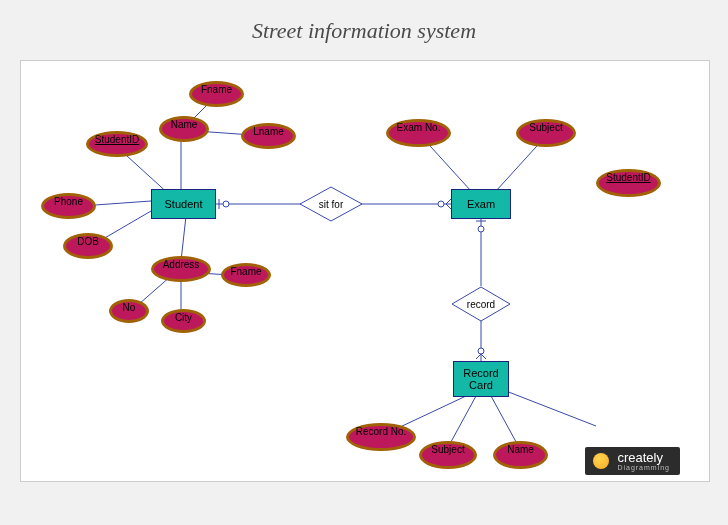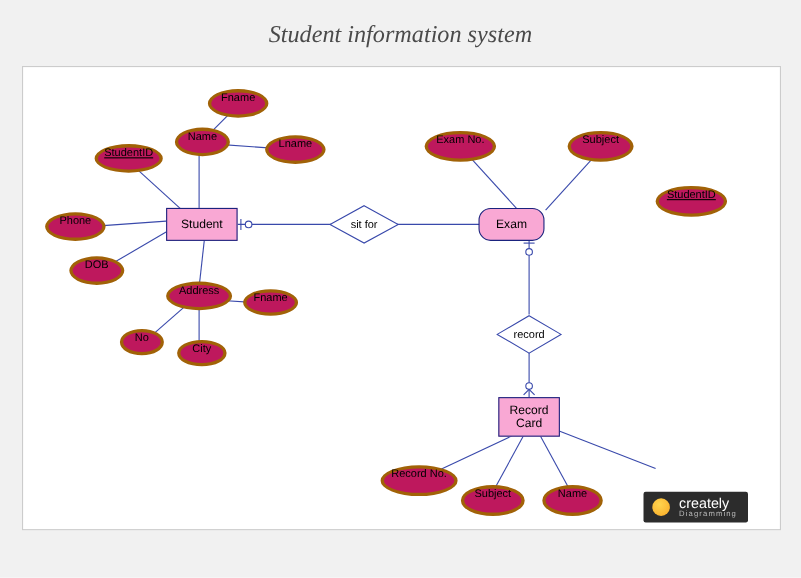--- a/index.html
+++ b/index.html
@@ -28,21 +28,21 @@
     top: 60px;
     left: 20px;
     width: 688px;
     height: 420px;
     background: #fff;
     border: 1px solid #ccc;
   }
   .entity {
     position: absolute;
     border: 1px solid #1a237e;
-    background: #f9a8d4;
+    background: #14b8a6;
     font-size: 11px;
     display: flex;
     align-items: center;
     justify-content: center;
     text-align: center;
     box-sizing: border-box;
     padding: 2px 4px;
     line-height: 1.1;
   }
   .attr {
@@ -101,21 +101,21 @@
     border-radius: 50%;
     background: radial-gradient(circle at 40% 35%, #ffd54f, #f9a825);
     display: inline-block;
   }
   .wm-text { line-height: 1; }
   .wm-sub { font-size: 7px; color: #bbb; display: block; letter-spacing: 1px; }
 </style>
 </head>
 <body>
 
-<div class="title">Student information system</div>
+<div class="title">Street information system</div>
 
 <div class="canvas">
 
   <svg class="lines">
     <g stroke="#3949ab" stroke-width="1" fill="none">
 
       <line x1="150" y1="135" x2="95" y2="85"></line>
       <line x1="160" y1="130" x2="160" y2="80"></line>
       <line x1="130" y1="140" x2="60" y2="145"></line>
       <line x1="130" y1="150" x2="70" y2="185"></line>
@@ -188,21 +188,21 @@
       <span>Fname</span>
     </div>
 
   <div class="rel" style="left:278px; top:125px; width:64px; height:36px;">
     <svg viewBox="0 0 64 36">
         <polygon points="32,1 63,18 32,35 1,18" fill="#fff" stroke="#3949ab"></polygon>
       </svg>
     <span>sit for</span>
   </div>
 
-  <div class="entity" style="left:414px; top:128px; width:60px; height:30px;border-radius:11px;">Exam</div>
+  <div class="entity" style="left:430px; top:128px; width:60px; height:30px;">Exam</div>
 
   <div class="attr" style="left:365px; top:58px; width:65px; height:28px;">
       <span>Exam No.</span>
     </div>
   <div class="attr" style="left:495px; top:58px; width:60px; height:28px;">
       <span>Subject</span>
     </div>
   <div class="attr key" style="left:575px; top:108px; width:65px; height:28px;">
       <span>StudentID</span>
     </div>

